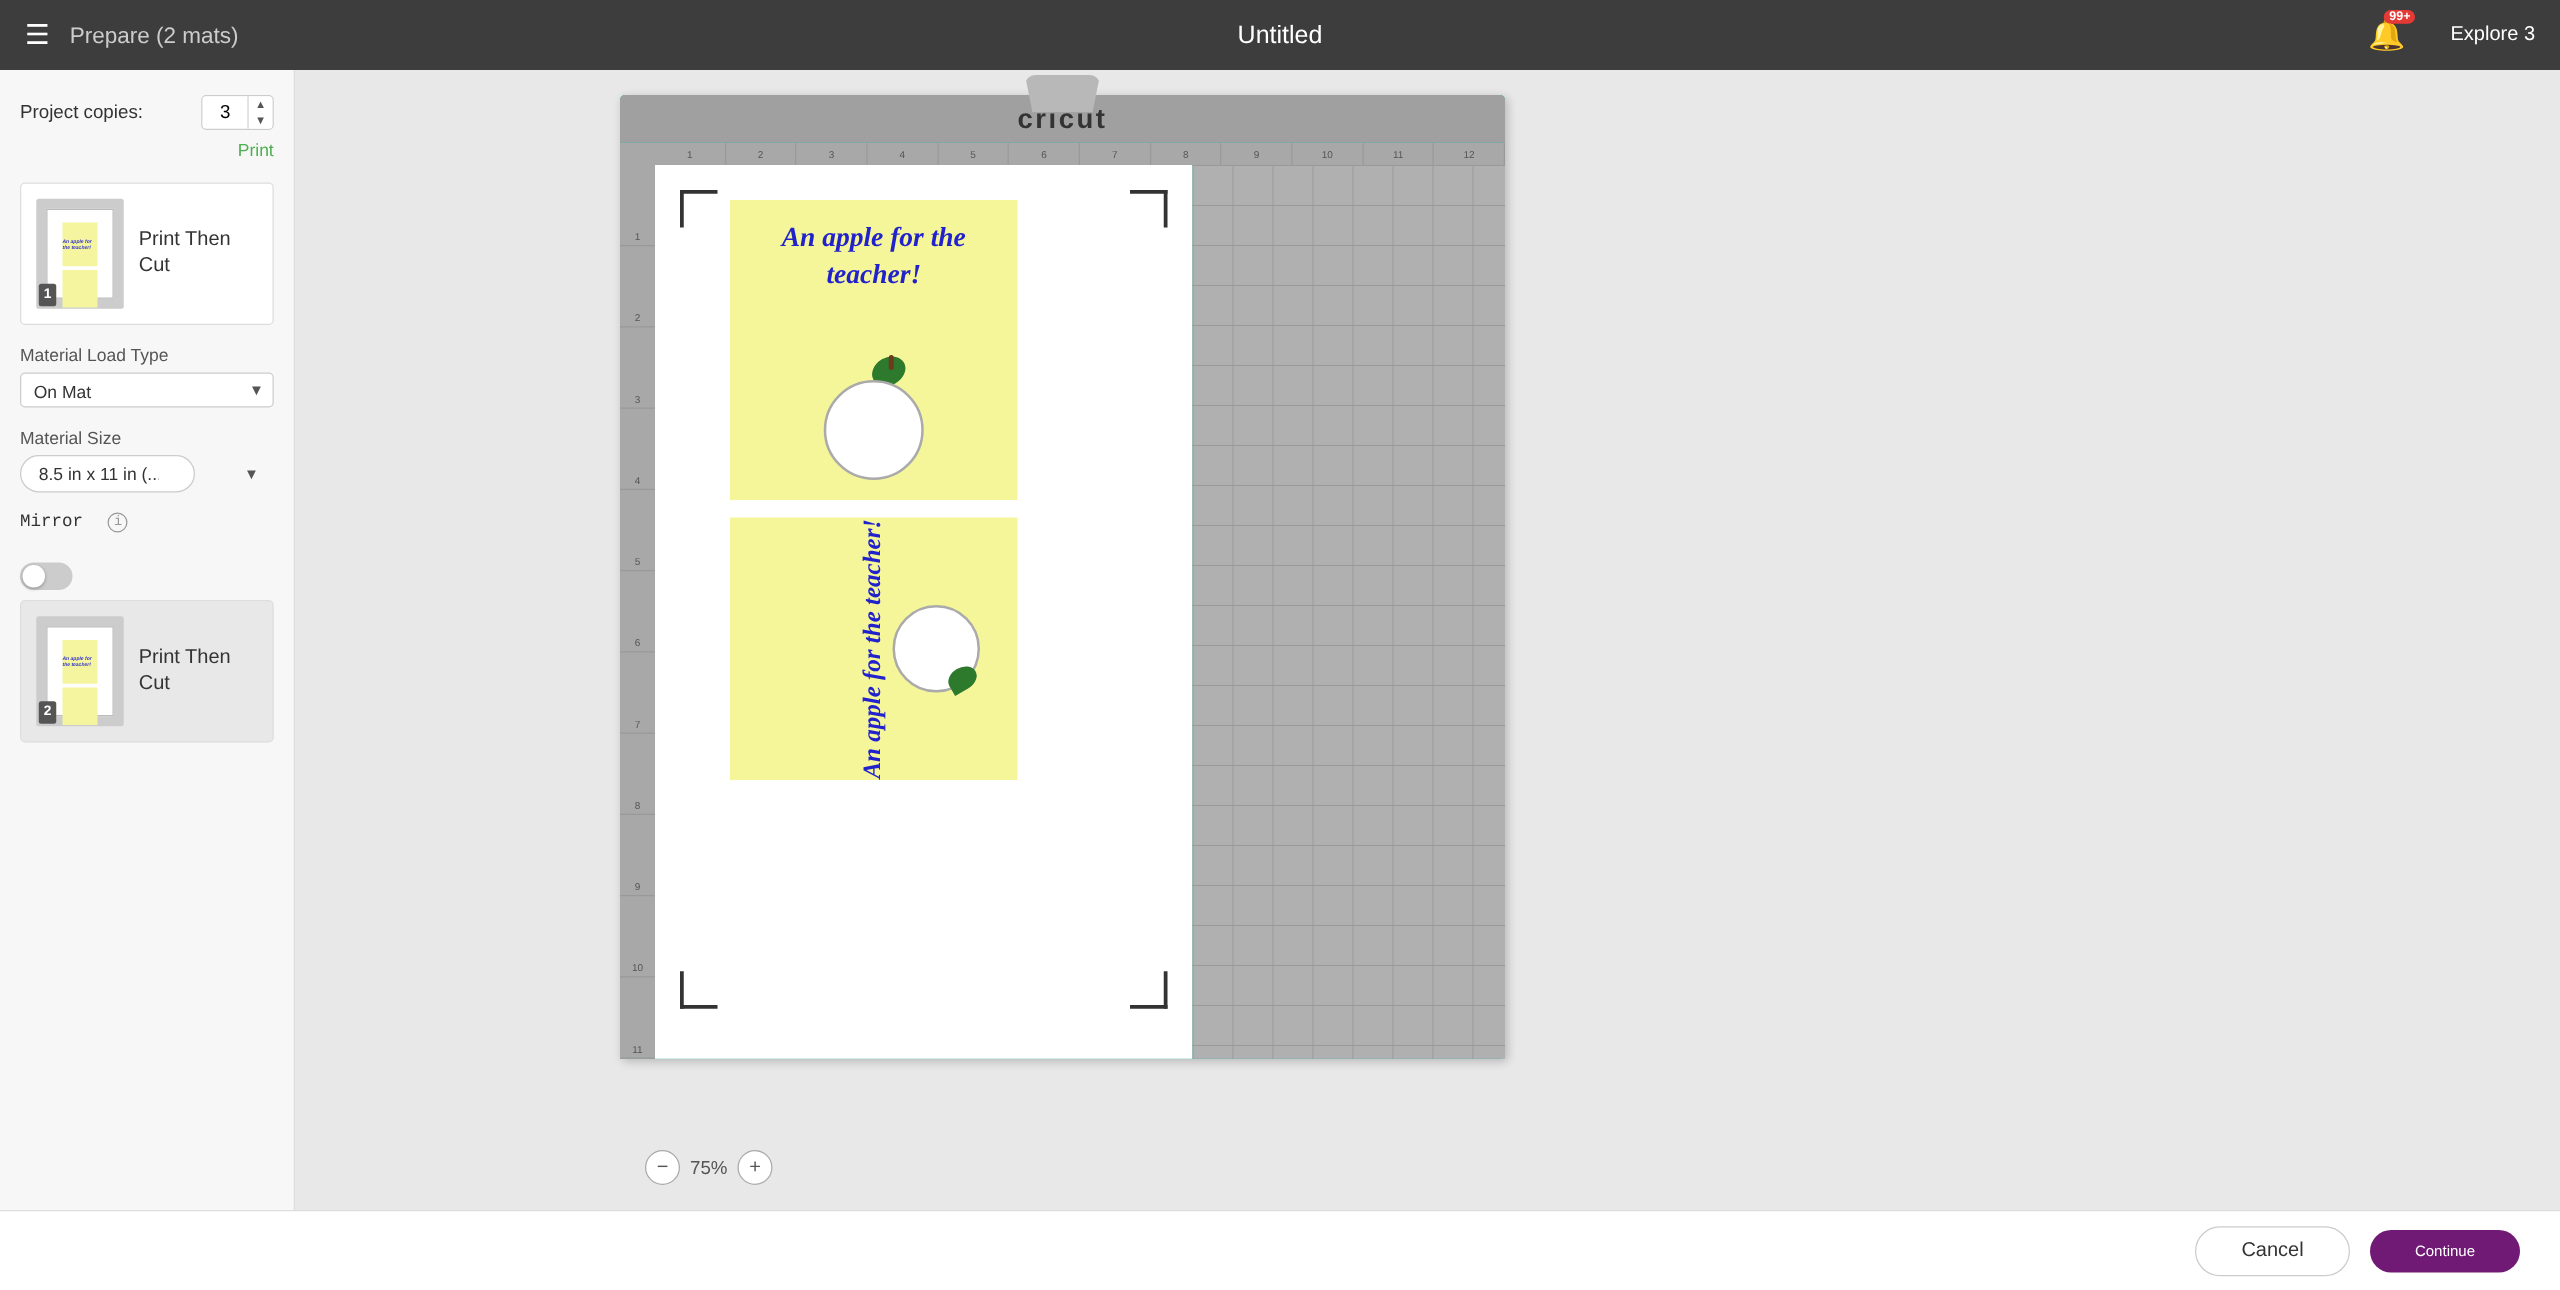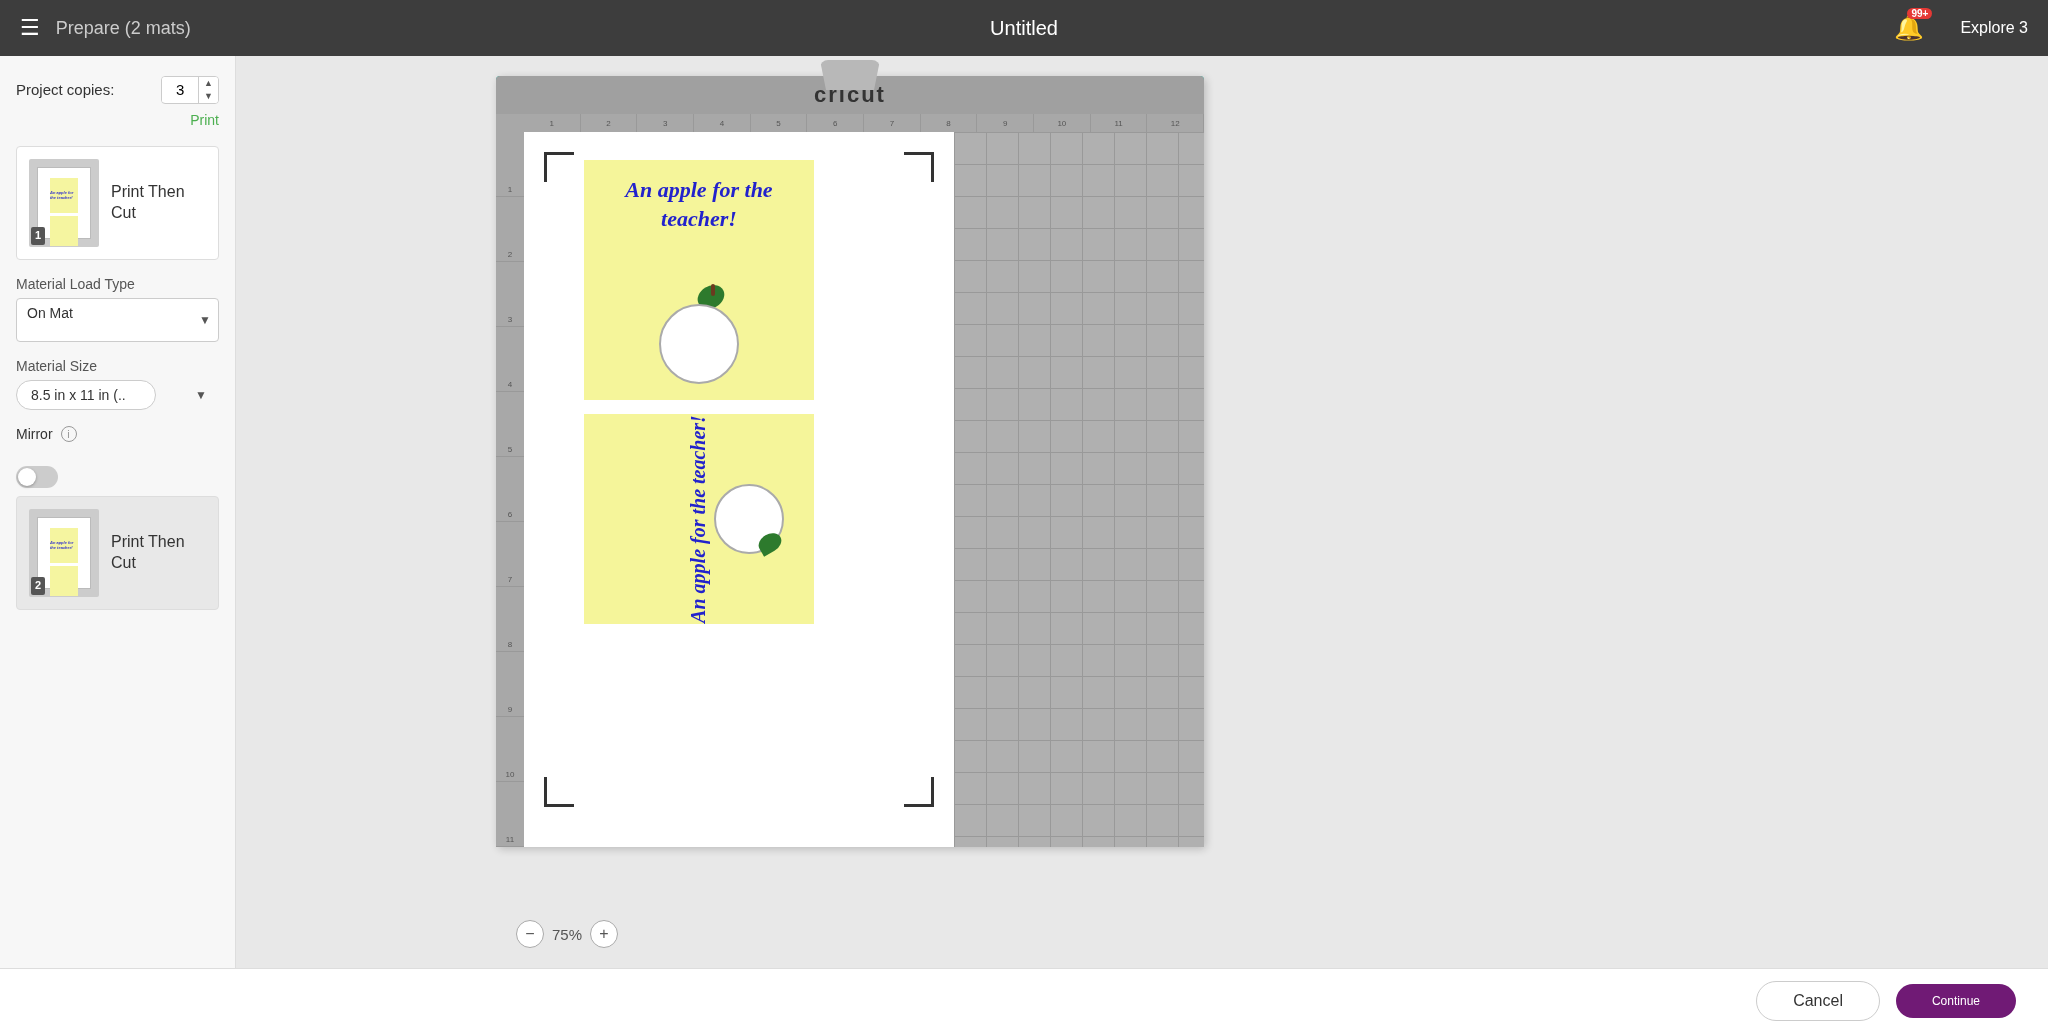--- a/index.html
+++ b/index.html
@@ -173,21 +173,21 @@
     }
     .select-wrapper {
       position: relative;
       margin-bottom: 16px;
     }
     .select-control {
       width: 100%;
       border: 1px solid #ccc;
       border-radius: 4px;
       background: white;
-      padding: 6px 28px 20px 10px;
+      padding: 6px 28px 4px 10px;
       font-size: 14px;
       color: #333;
       appearance: none;
       cursor: pointer;
       outline: none;
     }
     .select-arrow {
       position: absolute;
       right: 8px;
       top: 50%;
@@ -221,22 +221,23 @@
       transform: translateY(-50%);
       font-size: 12px;
       color: #555;
       pointer-events: none;
     }
 
     
     .mirror-row {
       display: flex;
       align-items: flex-start;
-      gap: 8px;
+      gap: 20px;
       margin-bottom: 24px;
+      font-family: Liberation Mono, monospace;
     }
     .mirror-label { font-size: 14px; color: #333; }
     .info-icon {
       width: 16px; height: 16px;
       border: 1px solid #999;
       border-radius: 50%;
       display: inline-flex;
       align-items: center;
       justify-content: center;
       font-size: 11px;

